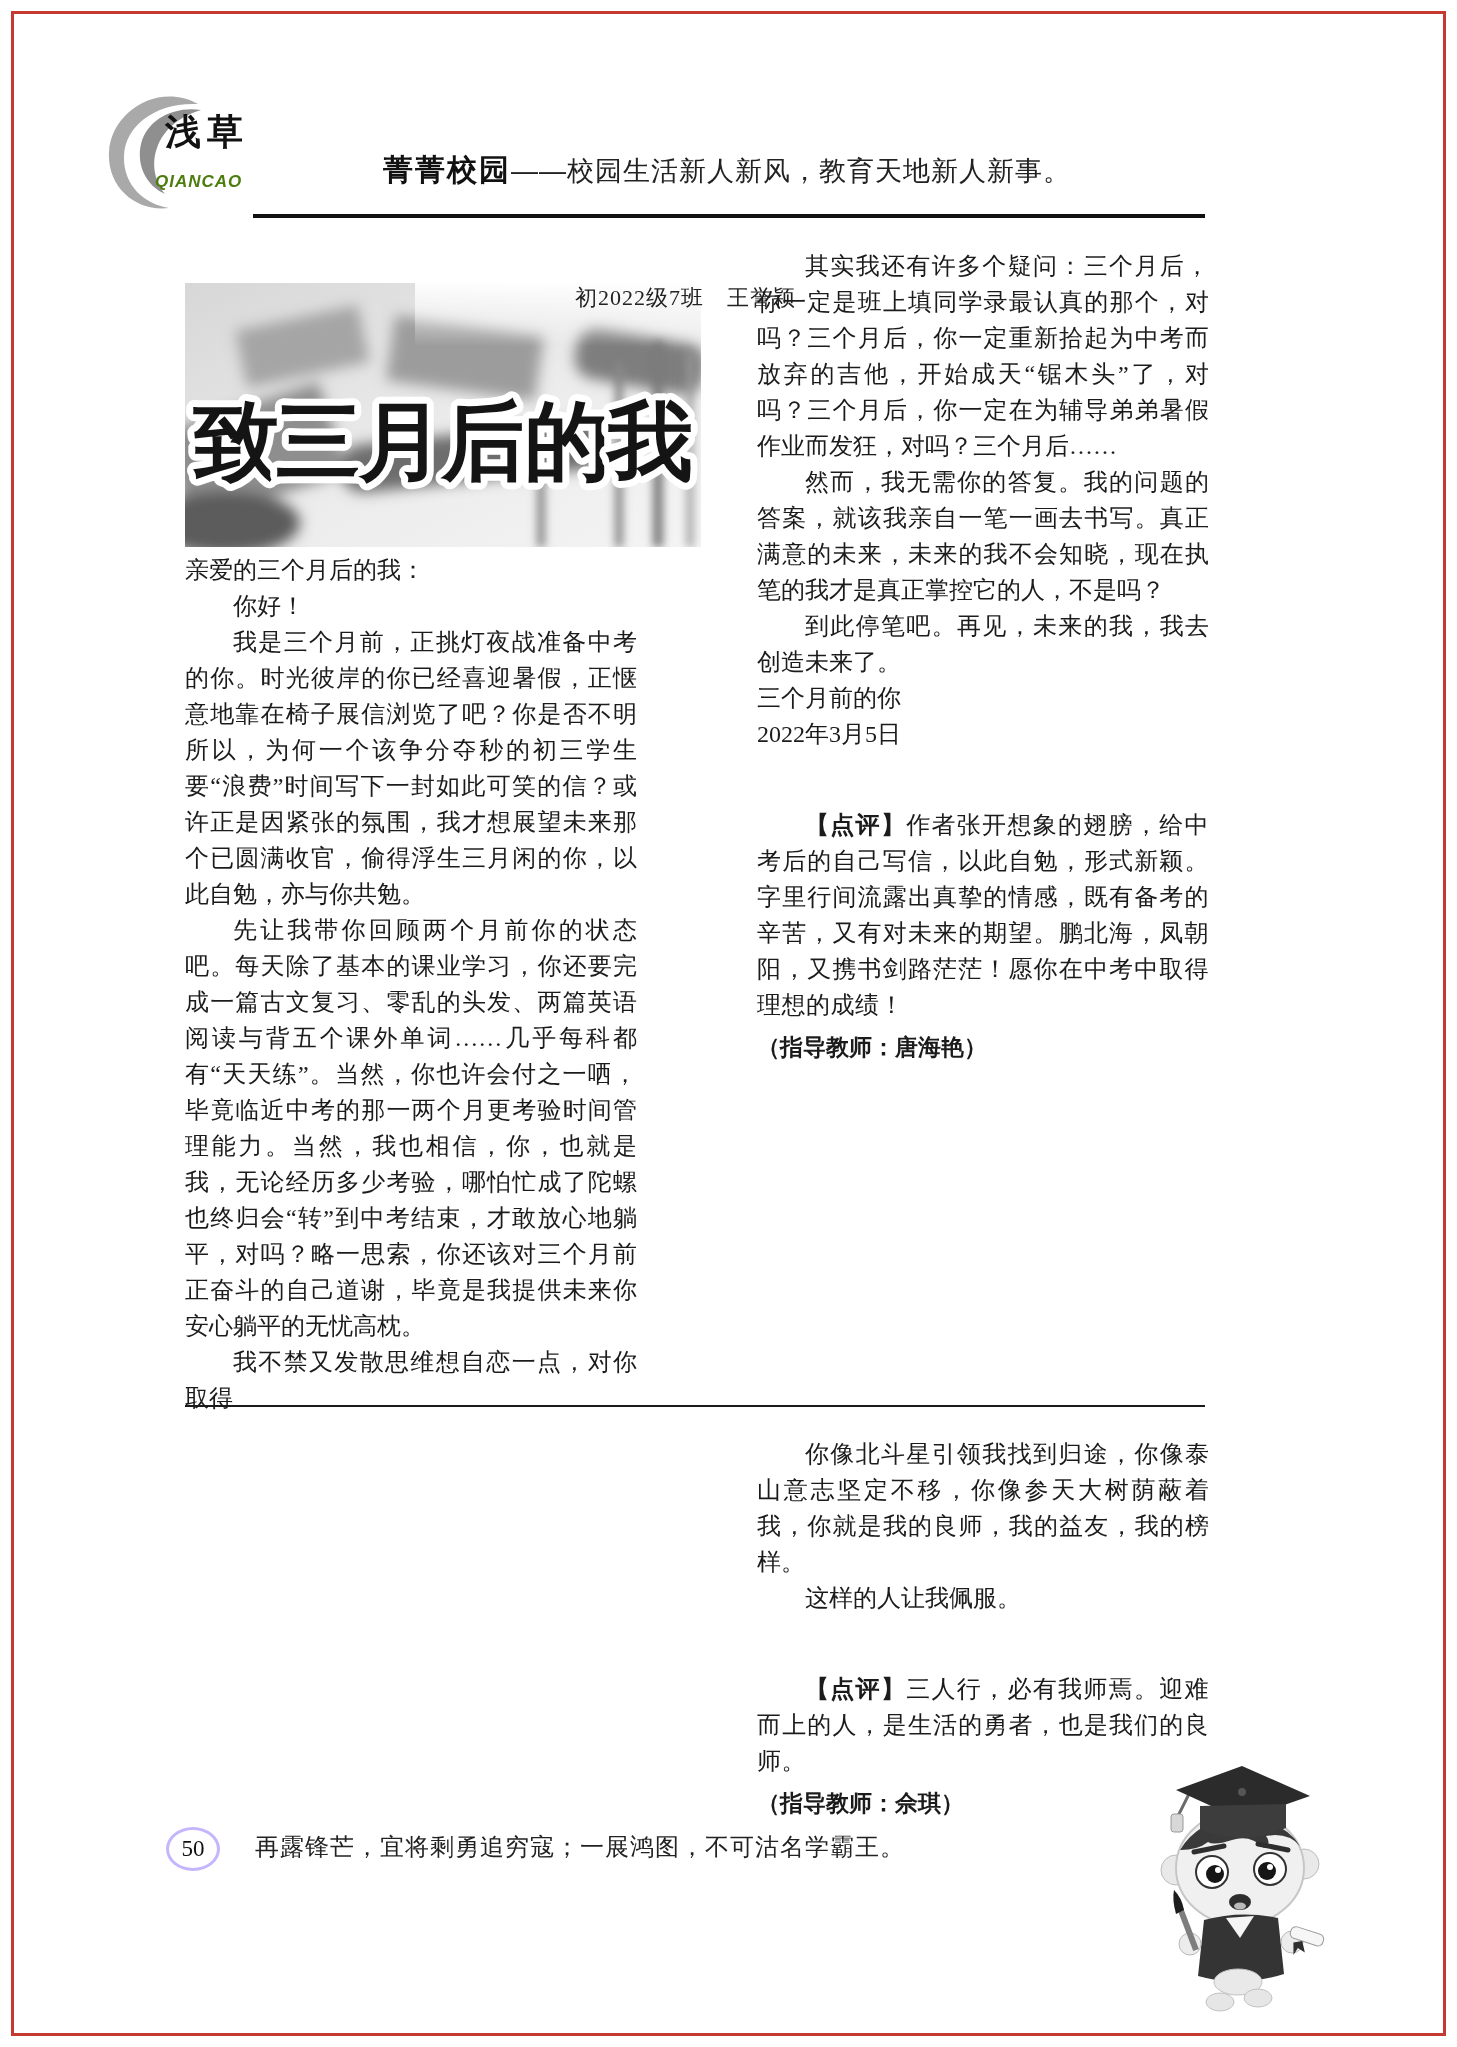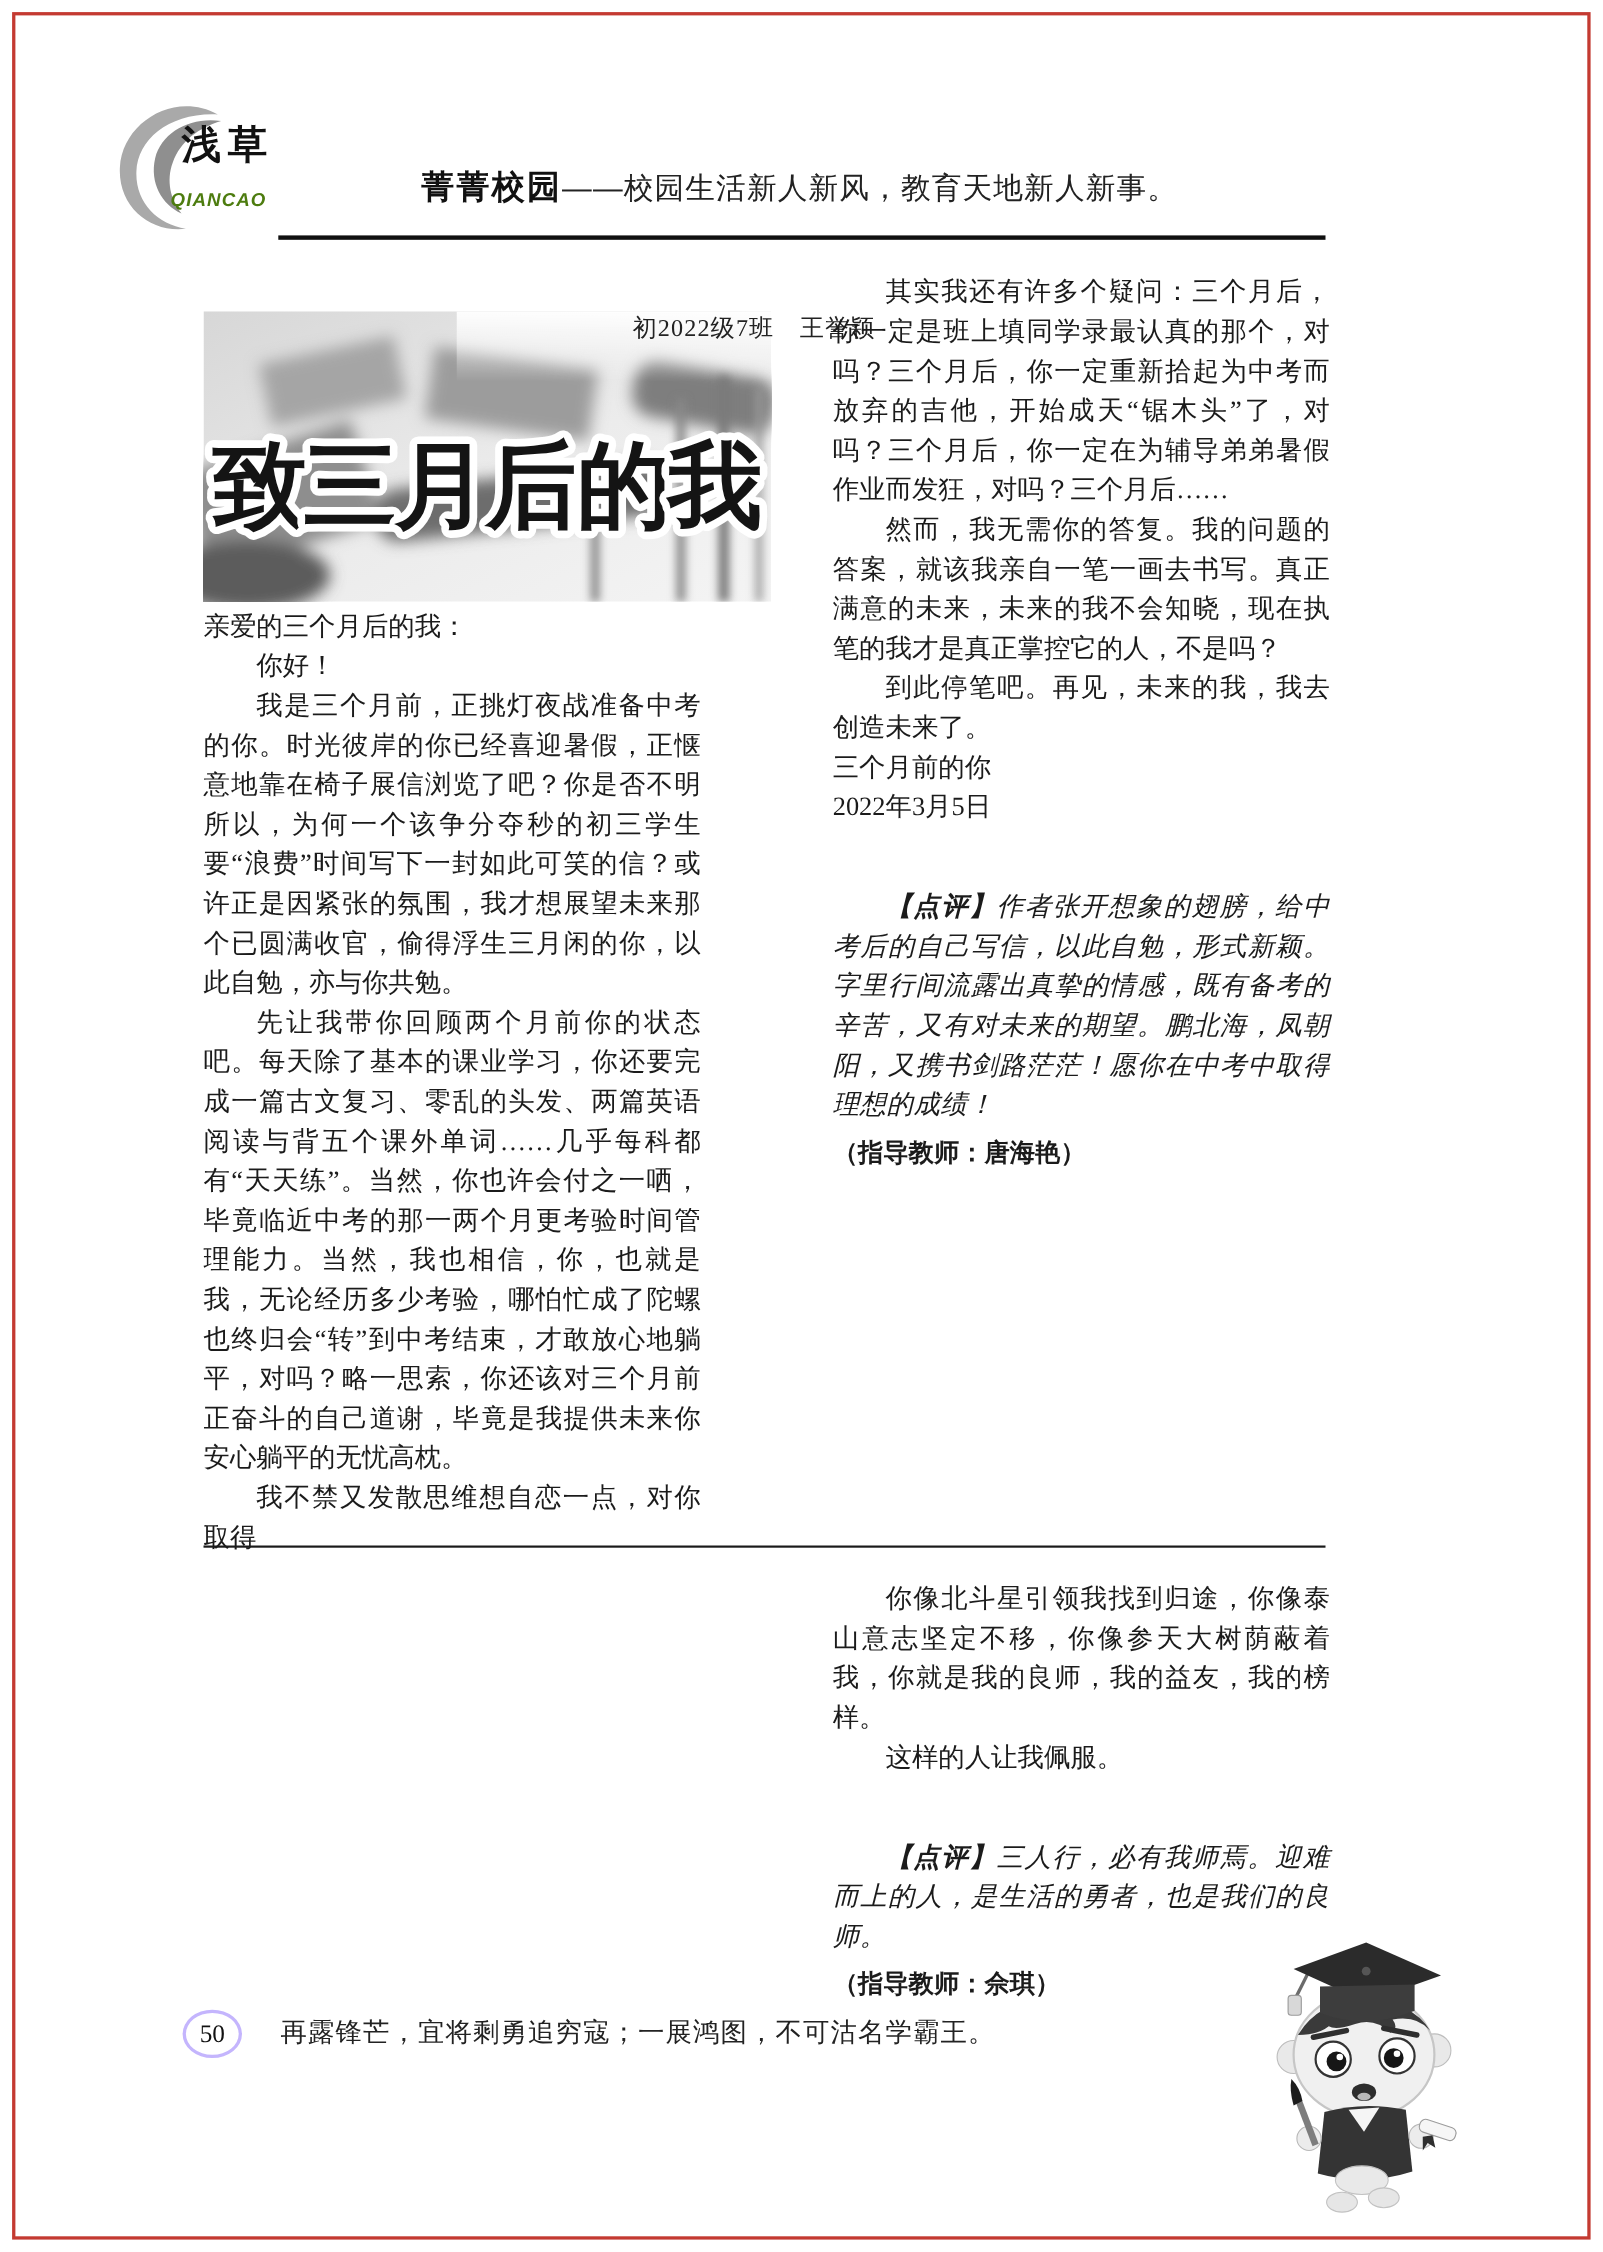--- a/index.html
+++ b/index.html
@@ -51,21 +51,21 @@
   
   .col { position:absolute; width:452px; font-size:24px; line-height:36px; }
   .col p { margin:0; text-align:justify; }
   .indent { text-indent:2em; }
   .a1c1 { left:185px; top:552px; }
   .a1c2 { left:757px; top:248px; }
   .a2c1 { left:185px; top:1436px; }
   .a2c2 { left:757px; top:1436px; }
   .sig { text-align:right; padding-right:0.8em; margin:0; }
 
-  .comment { margin-top:55px !important; font-style:italic; letter-spacing:0.5px; }
+  .comment { margin-top:55px !important; letter-spacing:0.5px; }
   .comment .cmt-label { font-weight:bold; }
   .teacher {
     text-align:right; font-weight:bold; font-style:normal; margin-top:6px !important;
     font-family:"Liberation Sans","DejaVu Sans",sans-serif; font-size:23px;
     padding-right:0.6em;
   }
 
   .divider { position:absolute; left:185px; top:1405px; width:1020px; height:2px; background:#1a1a1a; }
 
   

